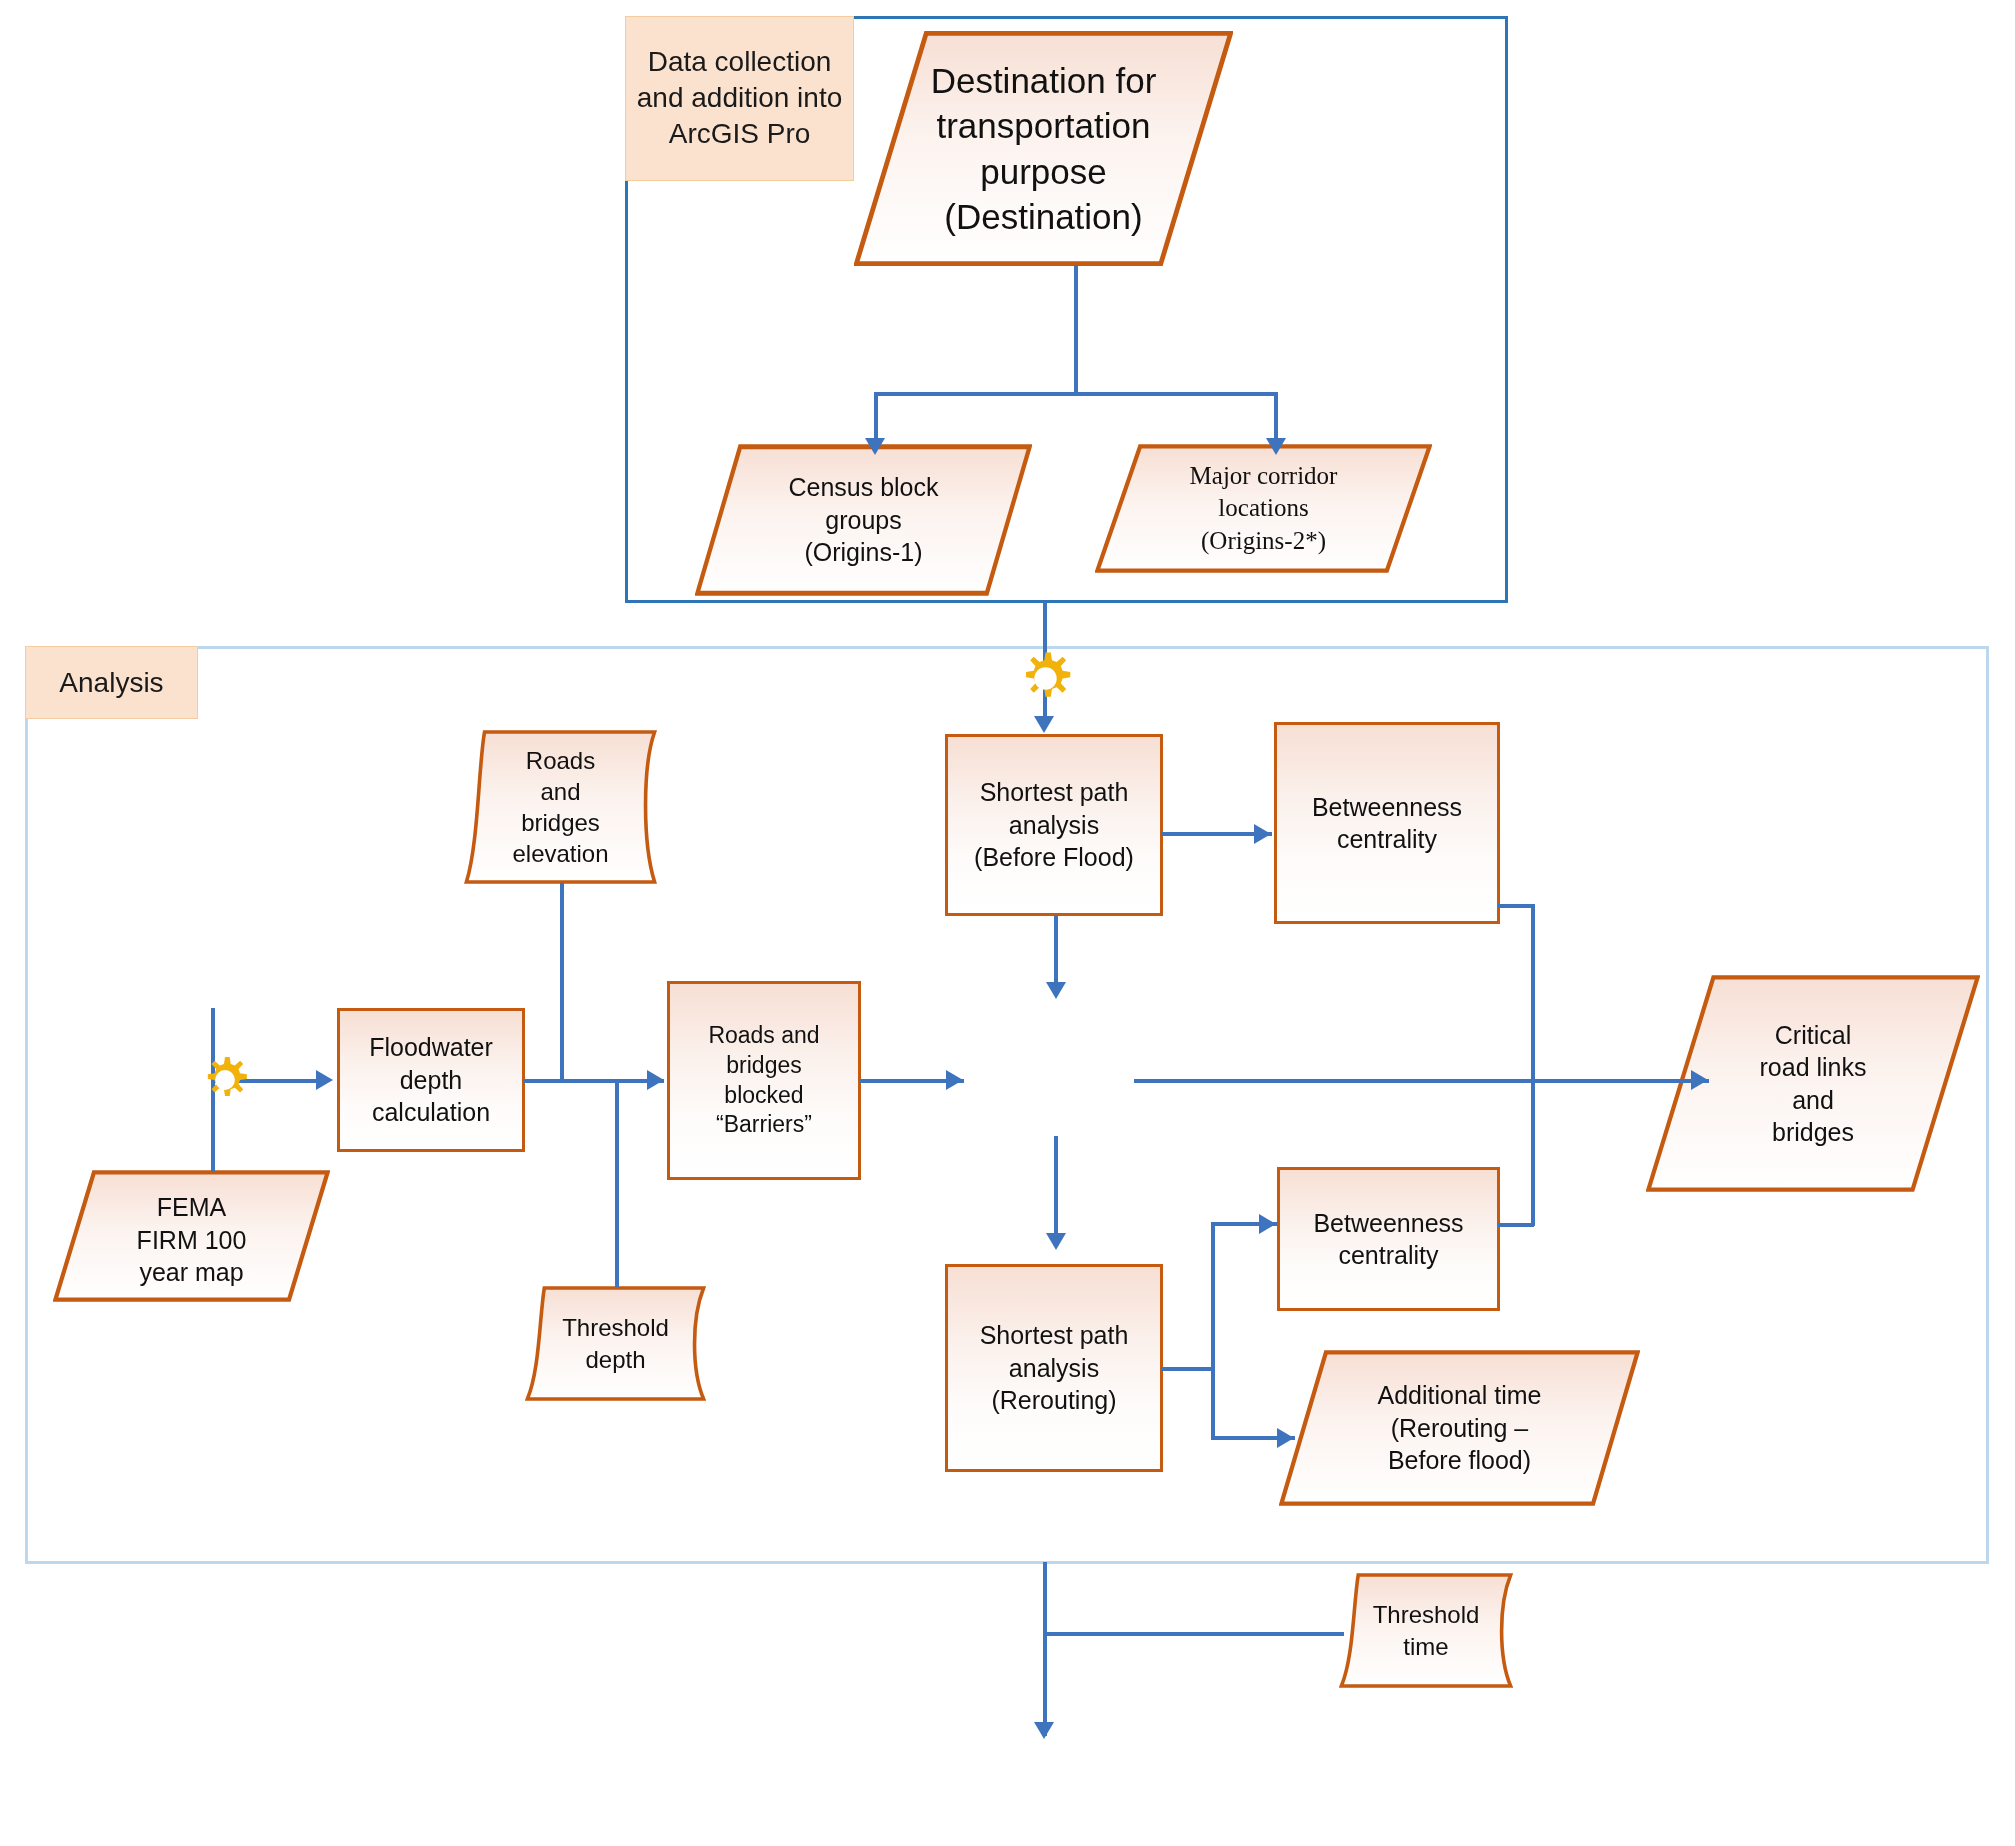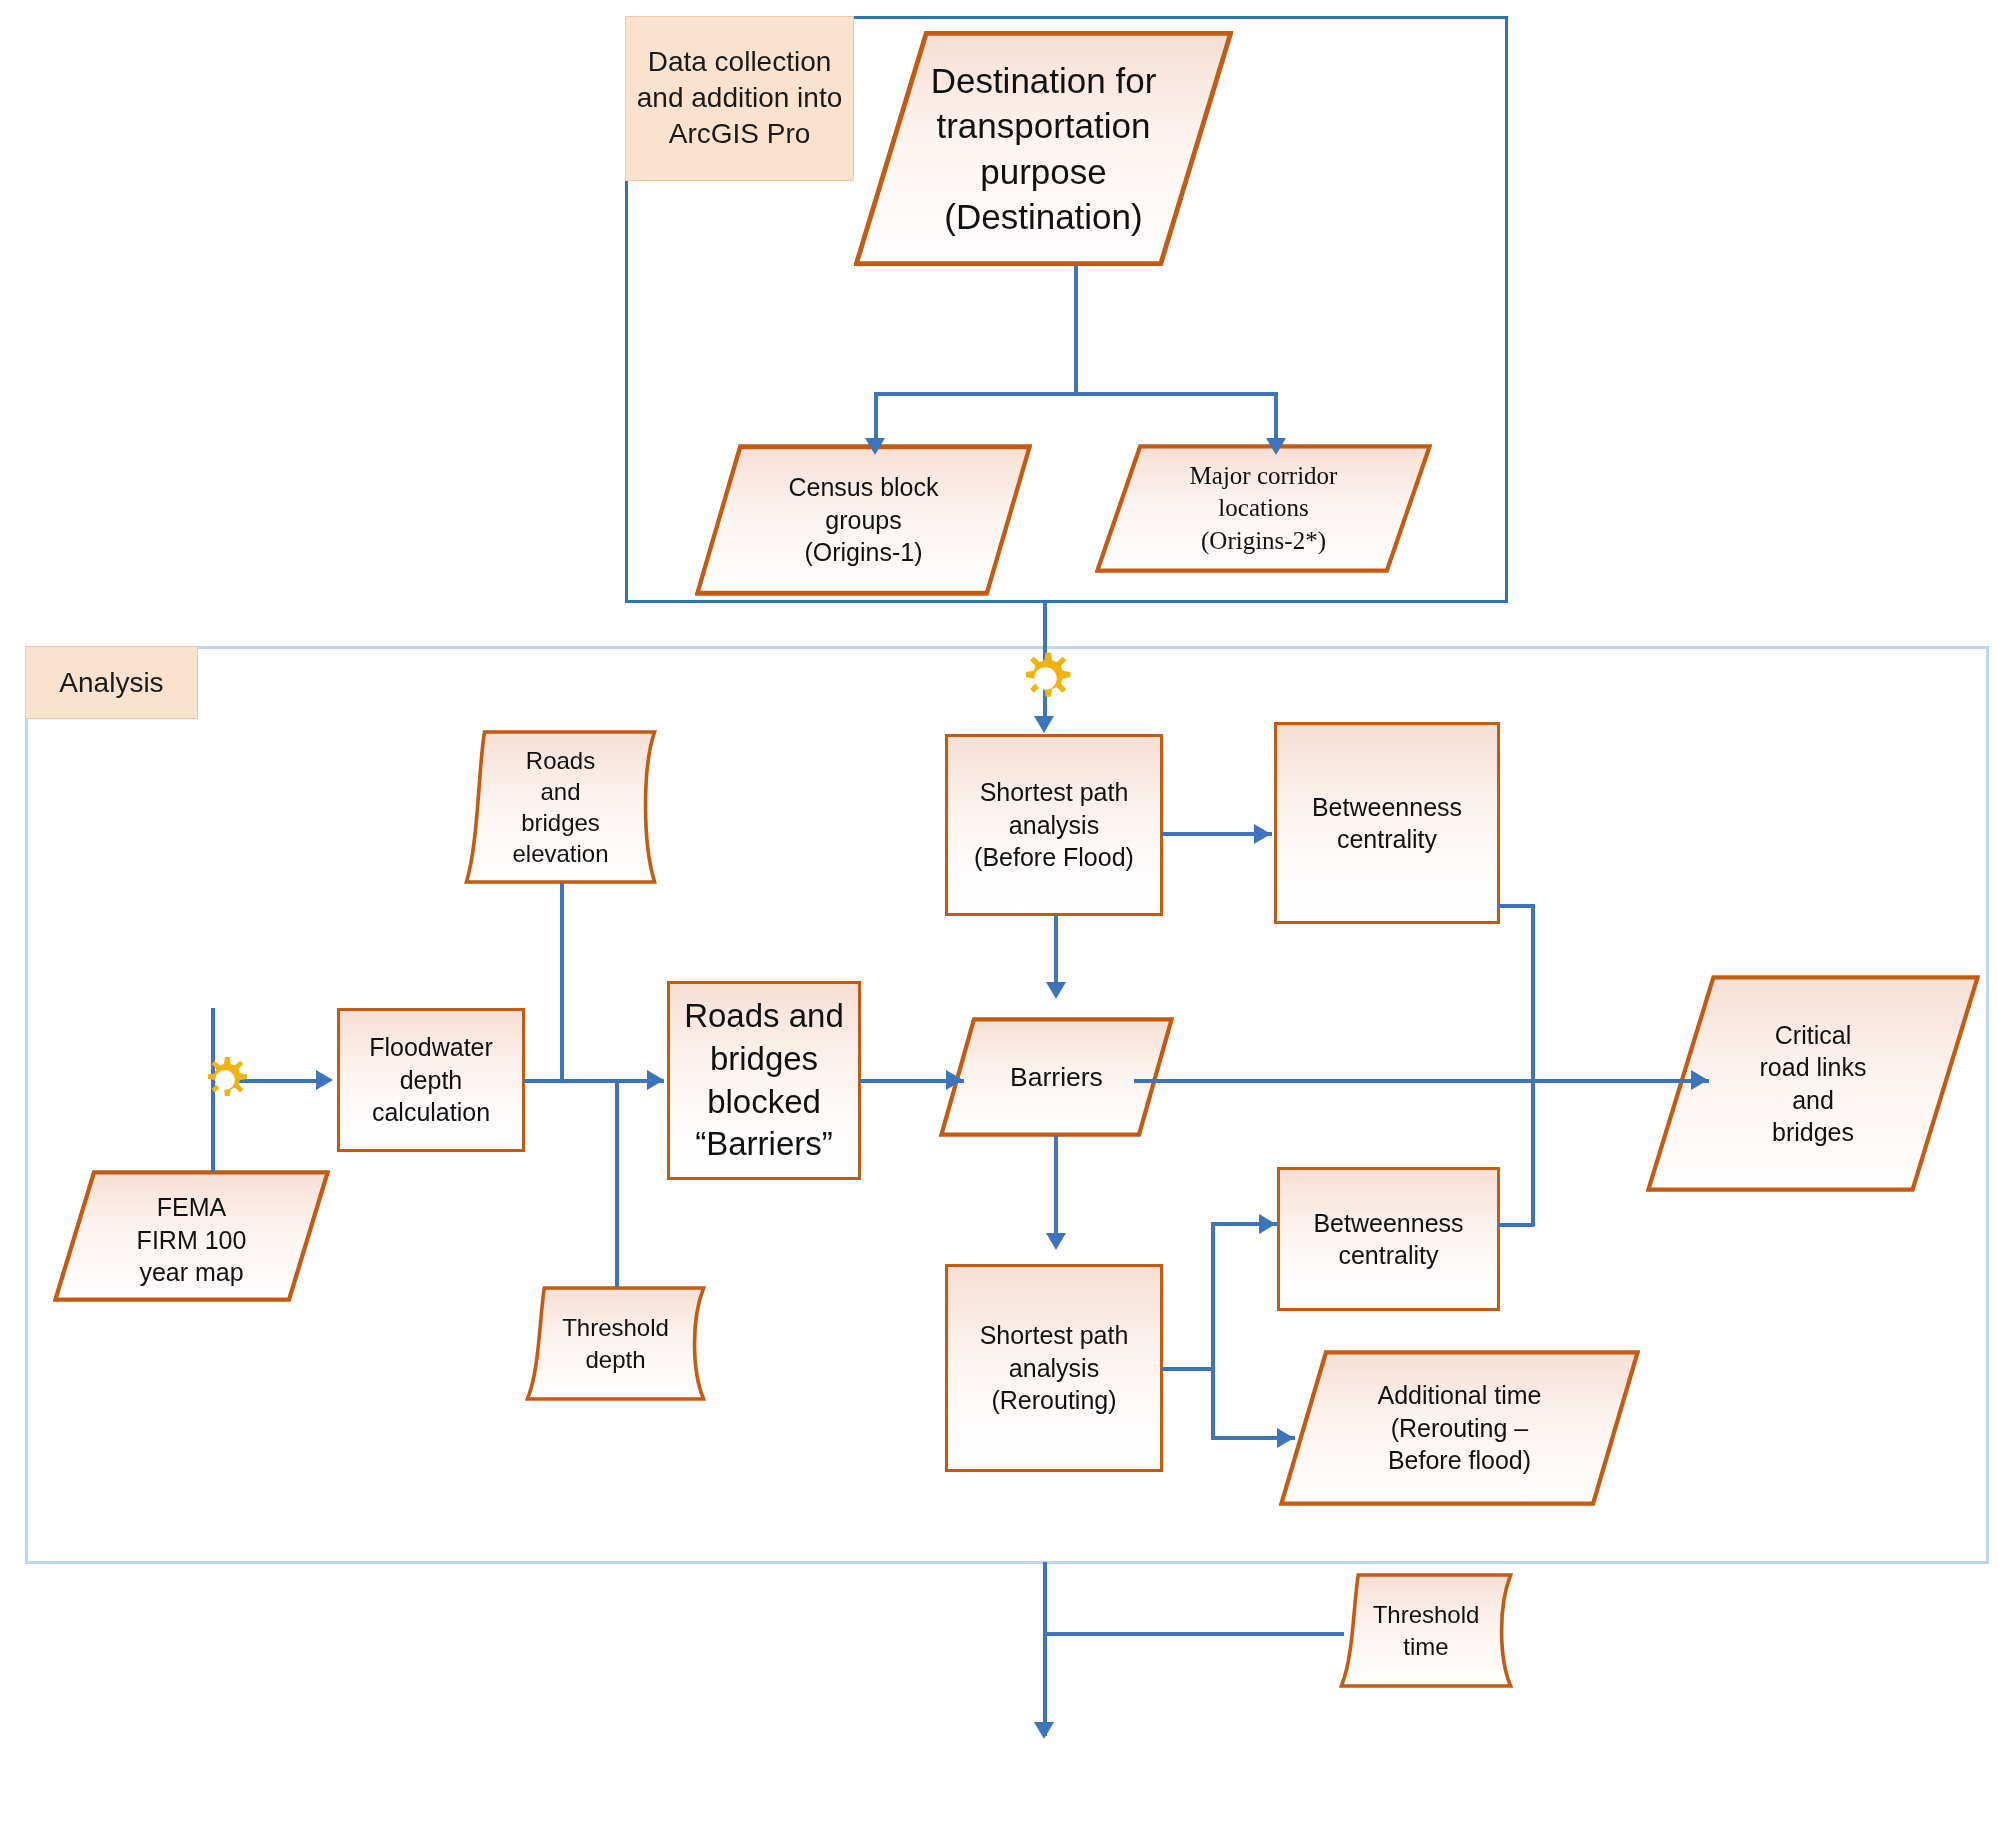--- a/index.html
+++ b/index.html
@@ -223,39 +223,26 @@
             <stop offset="100%" stop-color="#FFFFFF"></stop>
       </linearGradient>
         </defs>
       <path d="M32,5 L296,5 C276,55 276,142 296,190 L4,190 C24,142 24,55 32,5 Z" fill="url(#gdoc2)" stroke="#C55A11" stroke-width="6"></path>
     </svg>
     <div class="txt" style="font-size:24px;">Threshold
 depth</div>
   </div>
 
   <div class="node rect" id="n-blocked" style="left:667px;top:981px;width:194px;height:199px;">
-    <div class="txt" style="font-size:33px;">Roads and
+    <div class="txt" style="font-size:23px;">Roads and
 bridges
 blocked
 “Barriers”</div>
   </div>
 
-  <div class="node para" id="n-barriers" style="left:939px;top:1017px;width:235px;height:120px;">
-    <svg viewBox="0 0 390 200" preserveAspectRatio="none">
-      <defs>
-          <linearGradient id="gbar" x1="0" y1="0" x2="0" y2="1">
-        <stop offset="0%" stop-color="#F7DFD4"></stop>
-            <stop offset="45%" stop-color="#FCF3EF"></stop>
-            <stop offset="100%" stop-color="#FFFFFF"></stop>
-      </linearGradient>
-        </defs>
-      <polygon points="58,4 386,4 332,196 4,196" fill="url(#gbar)" stroke="#C55A11" stroke-width="7"></polygon>
-    </svg>
-    <div class="txt" style="font-size:26.5px;">Barriers</div>
-  </div>
 
   <div class="node rect" id="n-sp-before" style="left:945px;top:734px;width:218px;height:182px;">
     <div class="txt" style="font-size:25px;">Shortest path
 analysis
 (Before Flood)</div>
   </div>
 
   <div class="node rect" id="n-bc-before" style="left:1274px;top:722px;width:226px;height:202px;">
     <div class="txt" style="font-size:25px;">Betweenness
 centrality</div>

